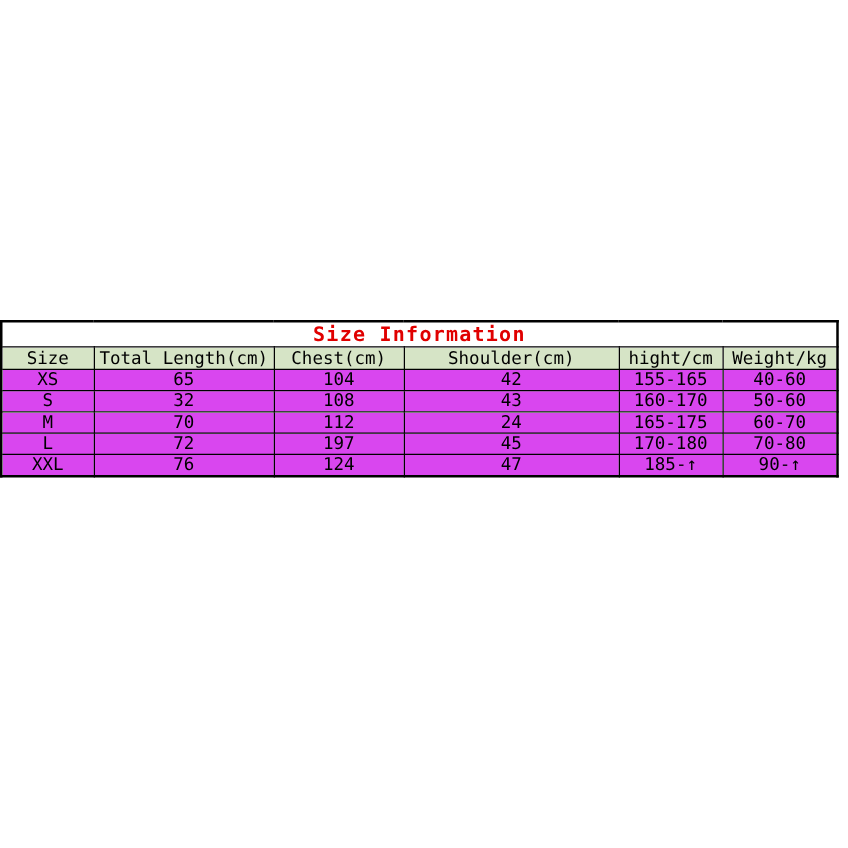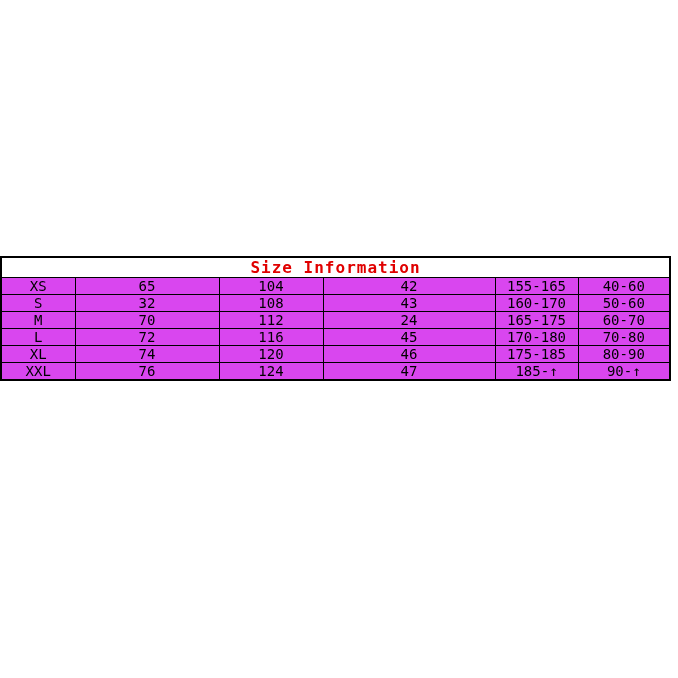--- a/index.html
+++ b/index.html
@@ -67,20 +67,28 @@
         <col style="width:144px">
         <col style="width:104px">
       <col style="width:172px">
         <col style="width:83px">
         <col style="width:92px">
     </colgroup>
     <tbody>
       <tr class="title-row">
         <td colspan="6">Size Information</td>
       </tr>
+      <tr class="head-row">
+        <th>Size</th>
+        <th>Total Length(cm)</th>
+        <th>Chest(cm)</th>
+        <th>Shoulder(cm)</th>
+        <th>hight/cm</th>
+        <th>Weight/kg</th>
+      </tr>
       <tr class="data-row">
         <td>XS</td>
         <td>65</td>
         <td>104</td>
         <td>42</td>
         <td>155-165</td>
         <td>40-60</td>
       </tr>
       <tr class="data-row">
         <td>S</td>
@@ -94,32 +102,24 @@
         <td>M</td>
         <td>70</td>
         <td>112</td>
         <td>24</td>
         <td>165-175</td>
         <td>60-70</td>
       </tr>
       <tr class="data-row">
         <td>L</td>
         <td>72</td>
-        <td>116</td>
+        <td>197</td>
         <td>45</td>
         <td>170-180</td>
         <td>70-80</td>
-      </tr>
-      <tr class="data-row">
-        <td>XL</td>
-        <td>74</td>
-        <td>120</td>
-        <td>46</td>
-        <td>175-185</td>
-        <td>80-90</td>
       </tr>
       <tr class="data-row">
         <td>XXL</td>
         <td>76</td>
         <td>124</td>
         <td>47</td>
         <td>185-↑</td>
         <td>90-↑</td>
       </tr>
     </tbody>

